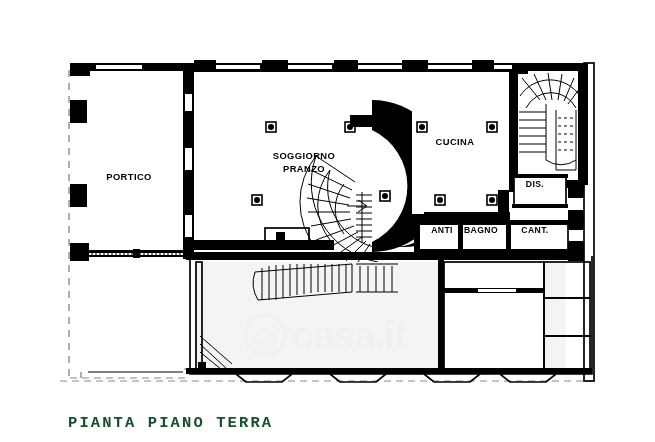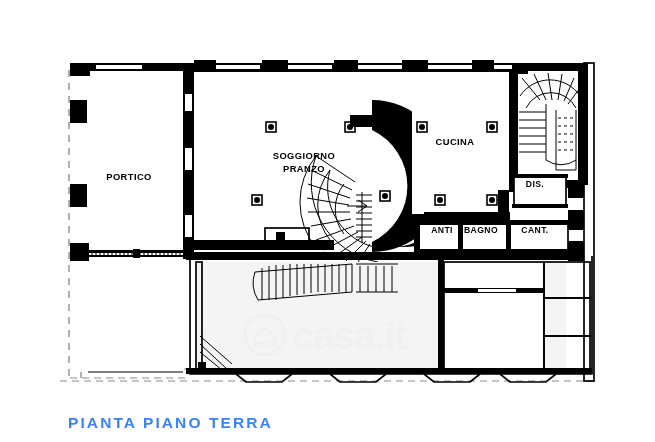--- a/index.html
+++ b/index.html
@@ -53,25 +53,25 @@
     fill: #000000;
     text-anchor: middle;
     letter-spacing: 0.4px;
   }
   .lbl-lg { font-size: 9.4px; }
   .lbl-md { font-size: 8.6px; }
   .plan-title {
     position: absolute;
     left: 68px;
     top: 414px;
-    font-family: Liberation Sans, sans-serif;
+    font-family: Liberation Mono, monospace;
     font-size: 15.5px;
     font-weight: bold;
     letter-spacing: 2.1px;
-    color: #3b82f6;
+    color: #14532d;
     white-space: nowrap;
   }
   #watermark {
     position: absolute;
     left: 243px;
     top: 313px;
     display: flex;
     align-items: center;
     gap: 5px;
     opacity: 1;

